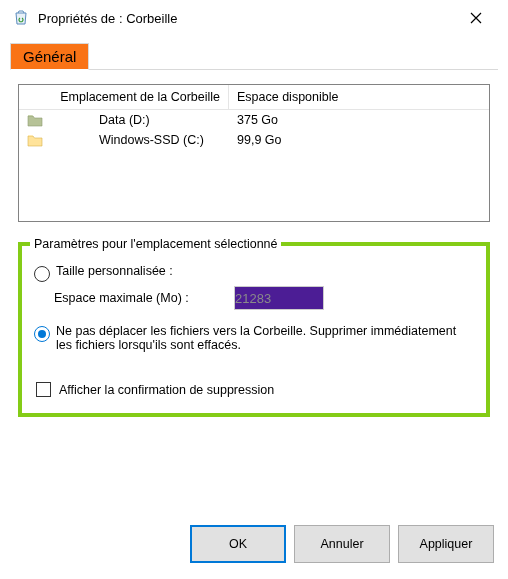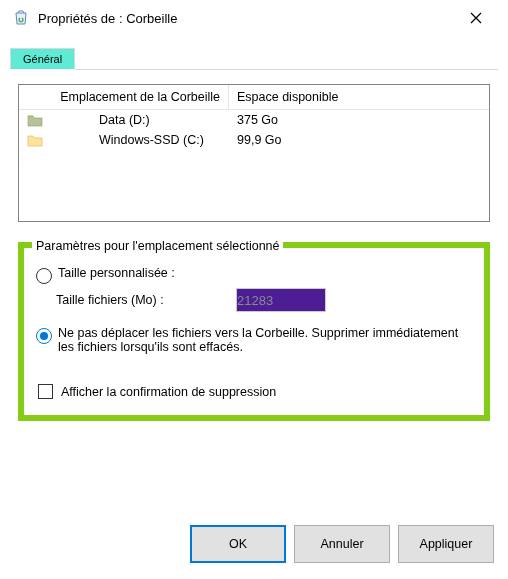--- a/index.html
+++ b/index.html
@@ -43,23 +43,23 @@
   }
   .tabstrip::after{
     content:"";
     position:absolute;
     left:10px;right:10px;bottom:0;
     height:1px;background:#d9d9d9;
   }
   .tab {
     border:1px solid #d9d9d9;
     border-bottom:1px solid #fff;
-    background:#5eead4;
+    background:#f97316;
     padding:4px 12px 4px 12px;
-    font-size:11px;
+    font-size:15px;
     position:relative;
     z-index:1;
     border-radius:0;
   }
   .content {
     padding: 14px 18px 10px 18px;
   }
   .list {
     border:1px solid #828282;
     height: 138px;
@@ -92,21 +92,21 @@
   }
   .row .cell-b{flex:1;padding-left:8px;}
   .folder-ic{
     width:16px;height:14px;
     margin-right:8px;
     display:inline-block;
   }
   .group{
     margin-top:20px;
     position:relative;
-    border:6px solid #84cc16;
+    border:4px solid #84cc16;
     padding:14px 12px 16px 12px;
   }
   .group .legend{
     position:absolute;
     top:-9px;left:8px;
     background:#fff;
     padding:0 4px;
     font-size:12.5px;
   }
   .radio-row{
@@ -242,21 +242,21 @@
   <div class="group">
     <span class="legend">Paramètres pour l'emplacement sélectionné</span>
 
     <div class="radio-row">
       <span class="radio"></span>
       <div class="opt-body">
         <div>Taille personnalisée :</div>
       </div>
     </div>
     <div class="subline">
-      <span class="sublabel">Taille fichiers (Mo) :</span>
+      <span class="sublabel">Espace maximale (Mo) :</span>
       <input class="num-input" disabled="" value="21283" style="">
     </div>
 
     <div class="radio-row" style="margin-top:14px;">
       <span class="radio checked"></span>
       <div class="opt-body">Ne pas déplacer les fichiers vers la Corbeille. Supprimer immédiatement les fichiers lorsqu'ils sont effacés.</div>
     </div>
 
     <div class="check-row">
       <span class="checkbox"></span>

